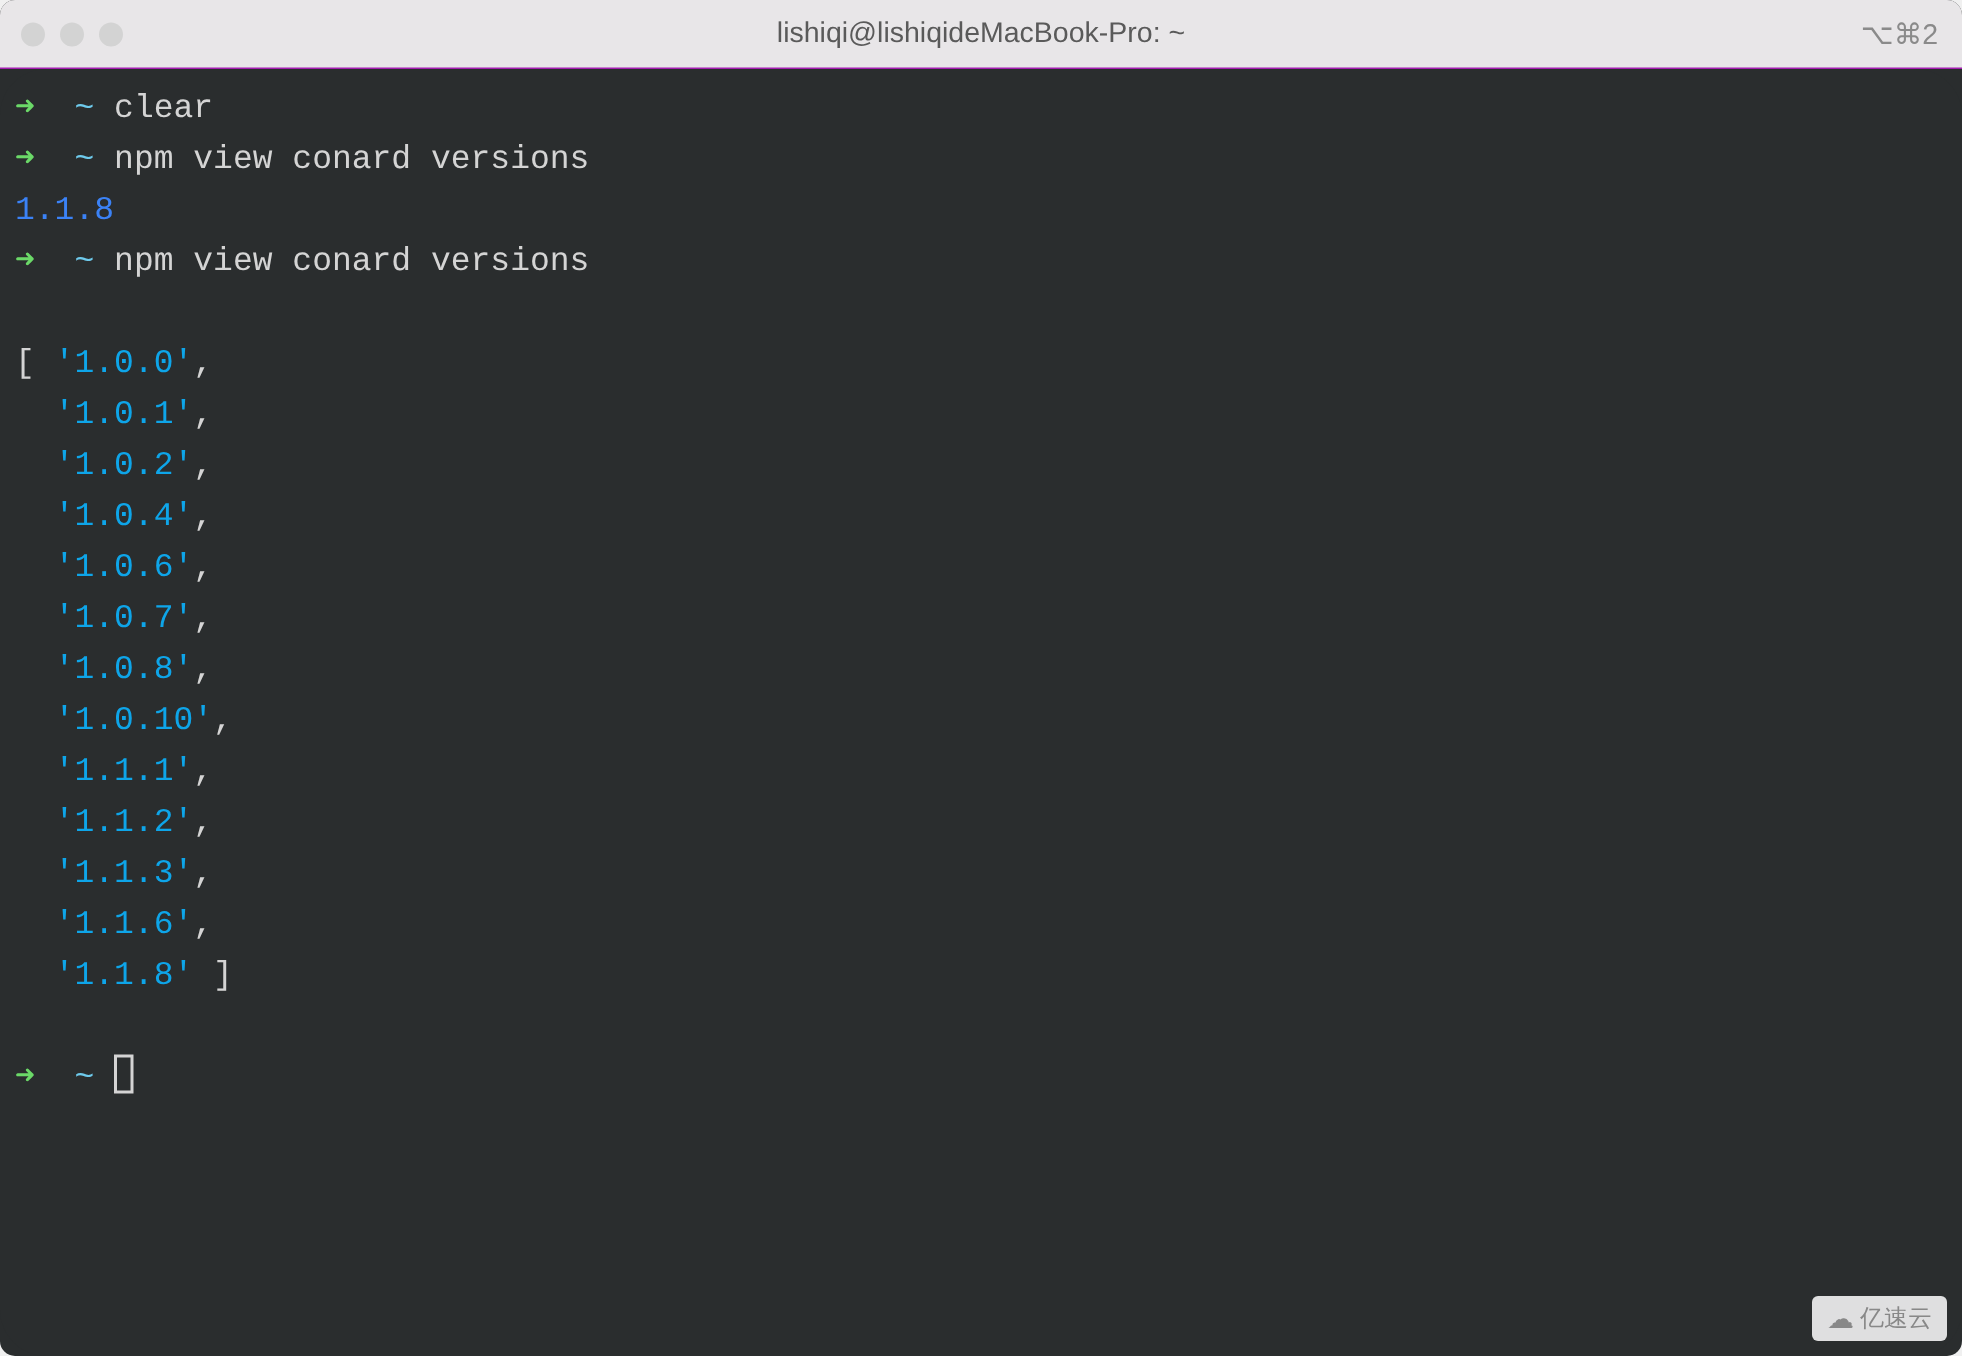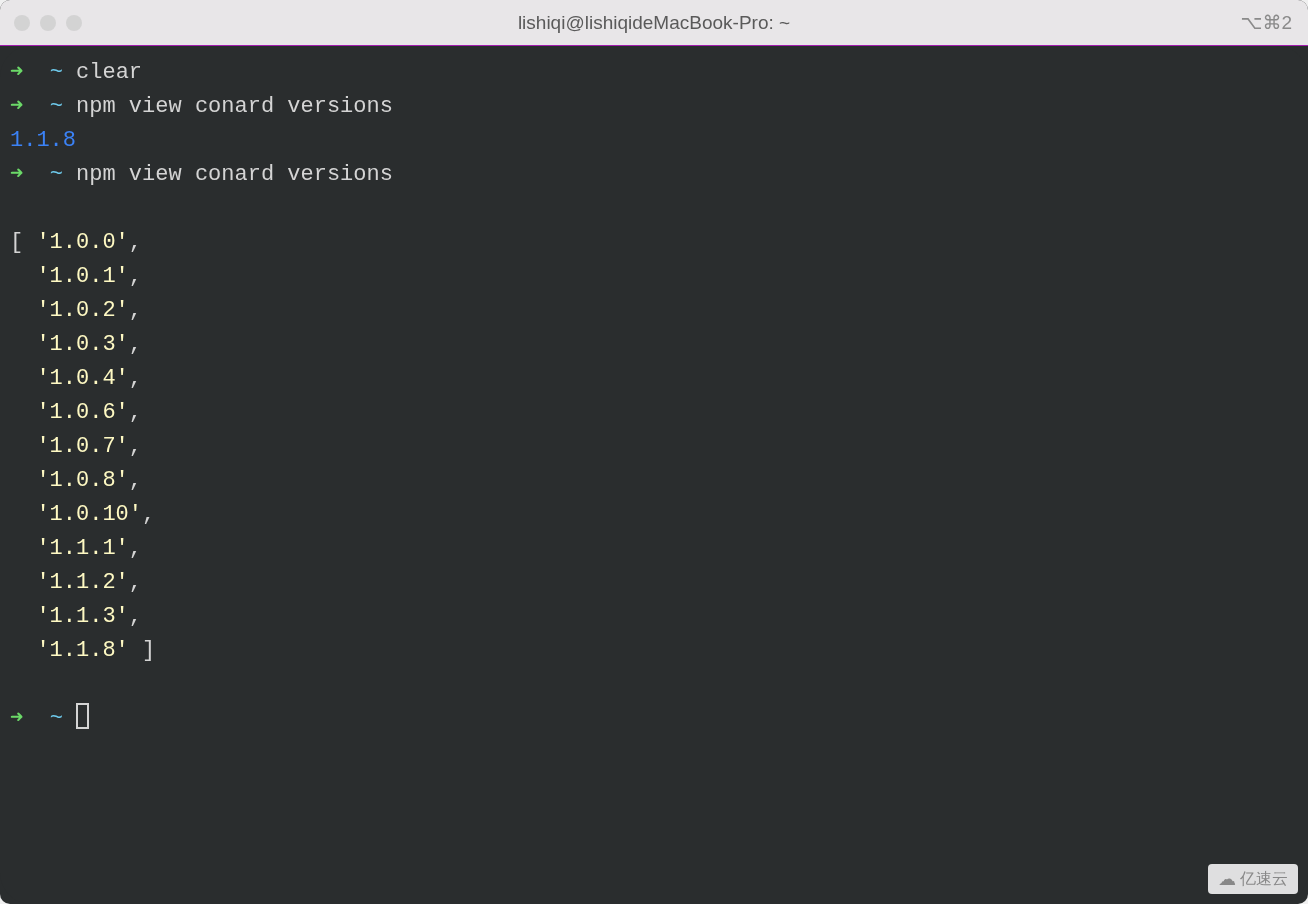--- a/index.html
+++ b/index.html
@@ -63,21 +63,21 @@
       line-height: 34px;
       color: #d4d4d4;
       overflow: hidden;
       border-radius: 31px;
     }
     .line { white-space: pre; }
     .arrow { color: #6bd968; font-weight: bold; }
     .tilde { color: #6ecaec; }
     .cmd { color: #d4d4d4; }
     .output { color: #3b82f6; }
-    .green-str { color: #fef9c3; }
+    .green-str { color: #0ea5e9; }
     .bracket { color: #d4d4d4; }
     .cursor {
       display: inline-block;
       width: 13px;
       height: 26px;
       border: 2px solid #d4d4d4;
       vertical-align: text-bottom;
       margin-bottom: 2px;
     }
     .watermark {
@@ -114,29 +114,29 @@
   <div class="terminal">
     <div class="line"><span class="arrow">➜</span>  <span class="tilde">~</span> <span class="cmd">clear</span></div>
     <div class="line"><span class="arrow">➜</span>  <span class="tilde">~</span> <span class="cmd">npm view conard versions</span></div>
     <div class="line output">1.1.8</div>
     <div class="line"><span class="arrow">➜</span>  <span class="tilde">~</span> <span class="cmd">npm view conard versions</span></div>
     <div class="line">&nbsp;</div>
     <div id="versions-container">
         <div class="line"><span class="bracket">[ </span><span class="green-str">'1.0.0'</span><span class="bracket">,</span></div>
         <div class="line">  <span class="green-str">'1.0.1'</span><span class="bracket">,</span></div>
         <div class="line">  <span class="green-str">'1.0.2'</span><span class="bracket">,</span></div>
-        <div class="line">  <span class="green-str">'1.0.3'</span><span class="bracket">,</span></div>
         <div class="line">  <span class="green-str">'1.0.4'</span><span class="bracket">,</span></div>
         <div class="line">  <span class="green-str">'1.0.6'</span><span class="bracket">,</span></div>
         <div class="line">  <span class="green-str">'1.0.7'</span><span class="bracket">,</span></div>
         <div class="line">  <span class="green-str">'1.0.8'</span><span class="bracket">,</span></div>
         <div class="line">  <span class="green-str">'1.0.10'</span><span class="bracket">,</span></div>
         <div class="line">  <span class="green-str">'1.1.1'</span><span class="bracket">,</span></div>
         <div class="line">  <span class="green-str">'1.1.2'</span><span class="bracket">,</span></div>
         <div class="line">  <span class="green-str">'1.1.3'</span><span class="bracket">,</span></div>
+        <div class="line">  <span class="green-str">'1.1.6'</span><span class="bracket">,</span></div>
         <div class="line">  <span class="green-str">'1.1.8'</span><span class="bracket"> ]</span></div>
       </div>
     <div class="line">&nbsp;</div>
     <div class="line"><span class="arrow">➜</span>  <span class="tilde">~</span> <span class="cursor"></span></div>
   </div>
 </div>
 
 <div class="watermark">
   <span class="watermark-icon">☁</span>
   <span>亿速云</span>

